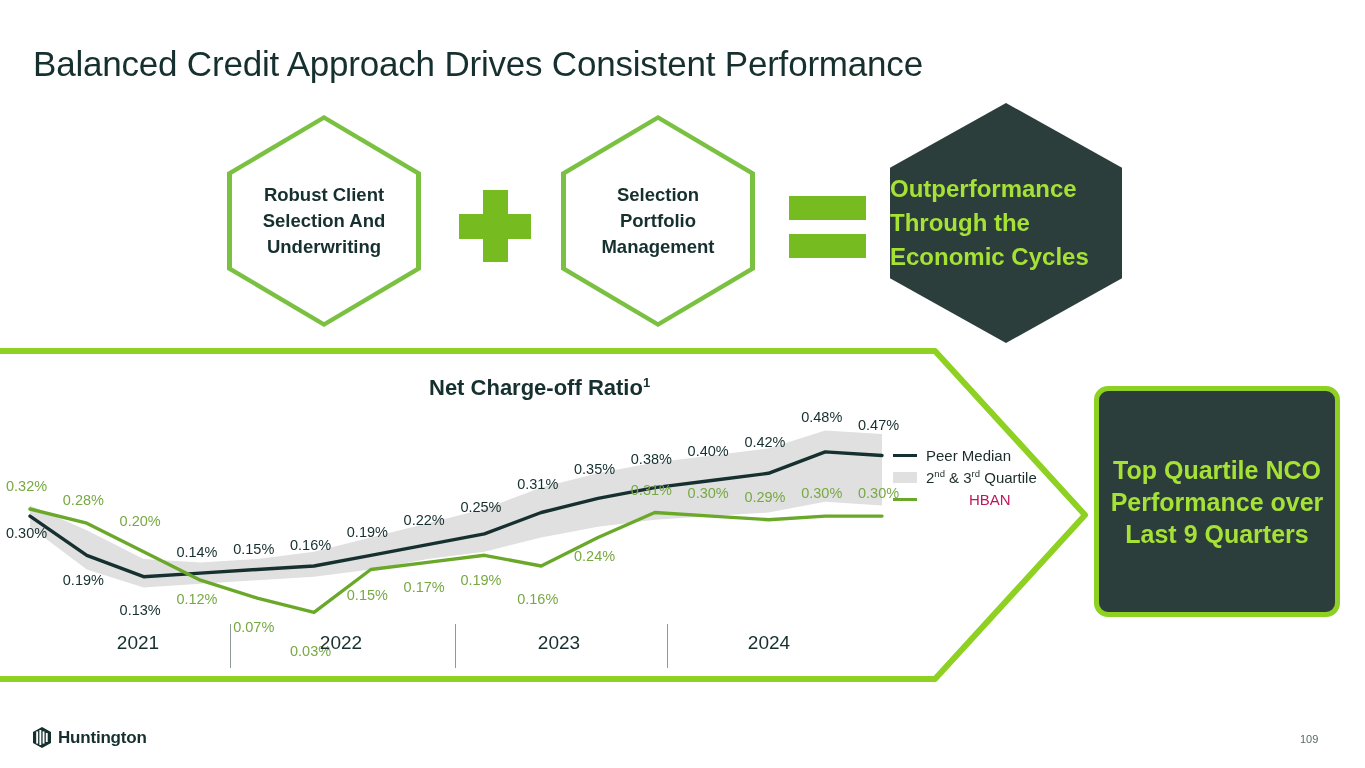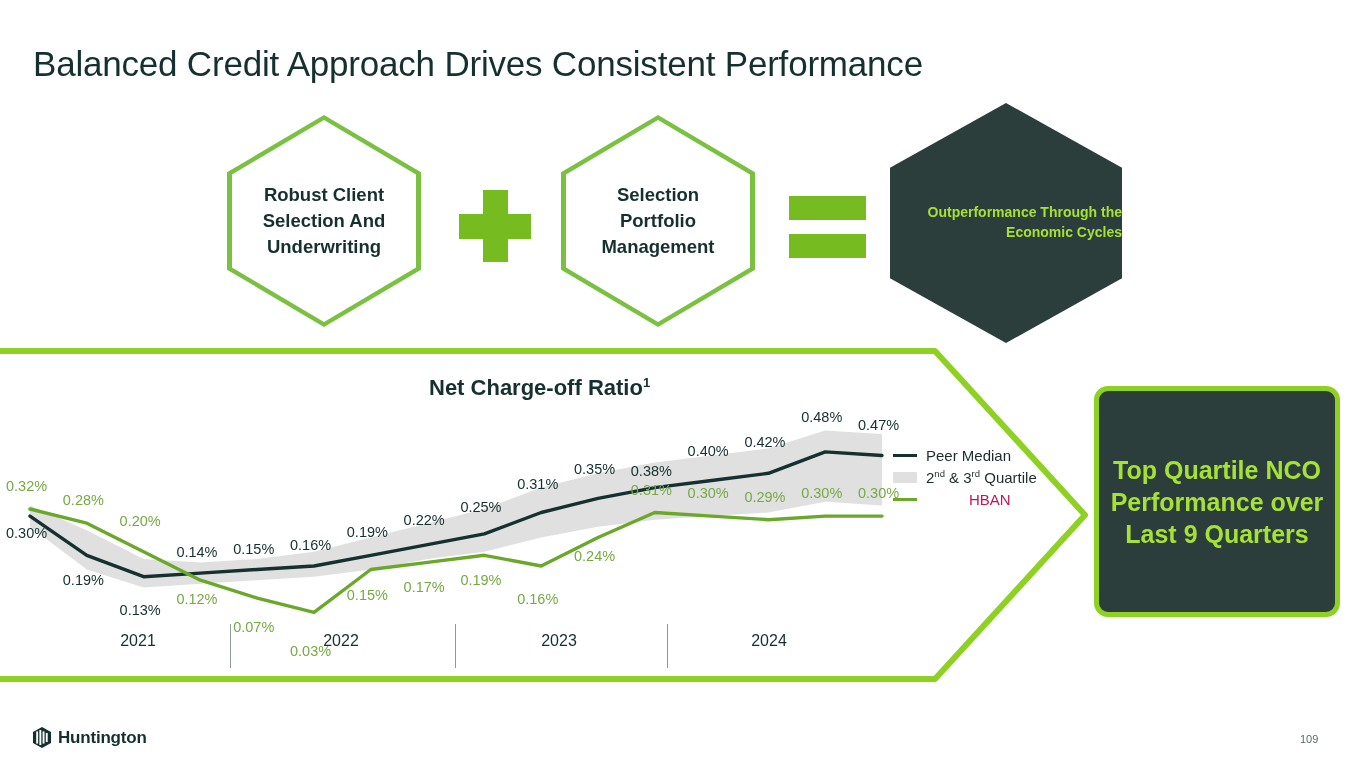--- a/index.html
+++ b/index.html
@@ -45,21 +45,21 @@
   #hex2{left:561px;top:115px;}
 
   #hex3{left:890px;top:103px;width:232px;height:240px;}
   .hex-dark{
     width:232px;height:240px;
     clip-path:polygon(50% 0%,100% 27%,100% 73%,50% 100%,0% 73%,0% 27%);
     background:#2b3e3c;
     display:flex;align-items:center;justify-content:center;
   }
   .hex-dark-label{
-    font-size:14px;font-weight:bold;line-height:1.42;color:#a6e135;text-align:right;
+    font-size:24px;font-weight:bold;line-height:1.42;color:#a6e135;text-align:left;
   }
 
   
   .plus{position:absolute;left:459px;top:190px;width:72px;height:72px;}
   .plus .bar-h{position:absolute;left:0;top:24px;width:72px;height:25px;background:#76bc21;}
   .plus .bar-v{position:absolute;left:24px;top:0;width:25px;height:72px;background:#76bc21;}
 
   
   .equals{position:absolute;left:789px;top:196px;width:77px;height:62px;}
   .equals .eq-bar{position:absolute;left:0;width:77px;height:24px;background:#76bc21;}
@@ -94,21 +94,21 @@
   .legend-swatch{width:24px;height:3px;margin-right:9px;flex:none;}
   .legend-swatch.box{height:11px;border-radius:1px;}
   .legend-text{font-size:15px;color:#1d2d2c;white-space:nowrap;}
   .legend-text.green{color:#be185d;margin-left:43px;}
   .legend-text sup{font-size:9.5px;vertical-align:super;}
 
   
   .axis{position:absolute;left:0;top:624px;width:900px;height:50px;}
   .axis-sep{position:absolute;top:0;width:1px;height:44px;background:#8e9a99;}
   .axis-year{
-    position:absolute;top:8px;font-size:16px;color:#16302f;text-align:center;width:120px;
+    position:absolute;top:8px;font-size:19px;color:#16302f;text-align:center;width:120px;
   }
 
   
   .callout{
     position:absolute;left:1094px;top:386px;width:246px;height:231px;
     background:#2b3e3c;border:5px solid #8ed122;border-radius:14px;
     display:flex;align-items:center;justify-content:center;
     box-sizing:border-box;
   }
   .callout-text{
@@ -187,21 +187,21 @@
       <div class="dlabel peer" style="left: 62.8px; top: 572.291px;">0.19%</div>
       <div class="dlabel peer" style="left: 119.6px; top: 601.673px;">0.13%</div>
       <div class="dlabel peer" style="left: 176.4px; top: 544.109px;">0.14%</div>
       <div class="dlabel peer" style="left: 233.2px; top: 540.545px;">0.15%</div>
       <div class="dlabel peer" style="left: 290px; top: 536.982px;">0.16%</div>
       <div class="dlabel peer" style="left: 346.8px; top: 524.291px;">0.19%</div>
       <div class="dlabel peer" style="left: 403.6px; top: 511.6px;">0.22%</div>
       <div class="dlabel peer" style="left: 460.4px; top: 498.909px;">0.25%</div>
       <div class="dlabel peer" style="left: 517.2px; top: 475.527px;">0.31%</div>
       <div class="dlabel peer" style="left: 574px; top: 461.273px;">0.35%</div>
-      <div class="dlabel peer" style="left: 630.8px; top: 450.582px; margin-top: 12px;">0.38%</div>
+      <div class="dlabel peer" style="left: 630.8px; top: 450.582px;">0.38%</div>
       <div class="dlabel peer" style="left: 687.6px; top: 443.455px;">0.40%</div>
       <div class="dlabel peer" style="left: 744.4px; top: 434.327px;">0.42%</div>
       <div class="dlabel peer" style="left: 801.2px; top: 408.945px;">0.48%</div>
       <div class="dlabel peer" style="left: 858px; top: 416.509px;">0.47%</div>
       <div class="dlabel hban" style="left: 6px; top: 477.964px;">0.32%</div>
       <div class="dlabel hban" style="left: 62.8px; top: 492.218px;">0.28%</div>
       <div class="dlabel hban" style="left: 119.6px; top: 513px;">0.20%</div>
       <div class="dlabel hban" style="left: 176.4px; top: 591.236px;">0.12%</div>
       <div class="dlabel hban" style="left: 233.2px; top: 619.055px;">0.07%</div>
       <div class="dlabel hban" style="left: 290px; top: 643.309px;">0.03%</div>

